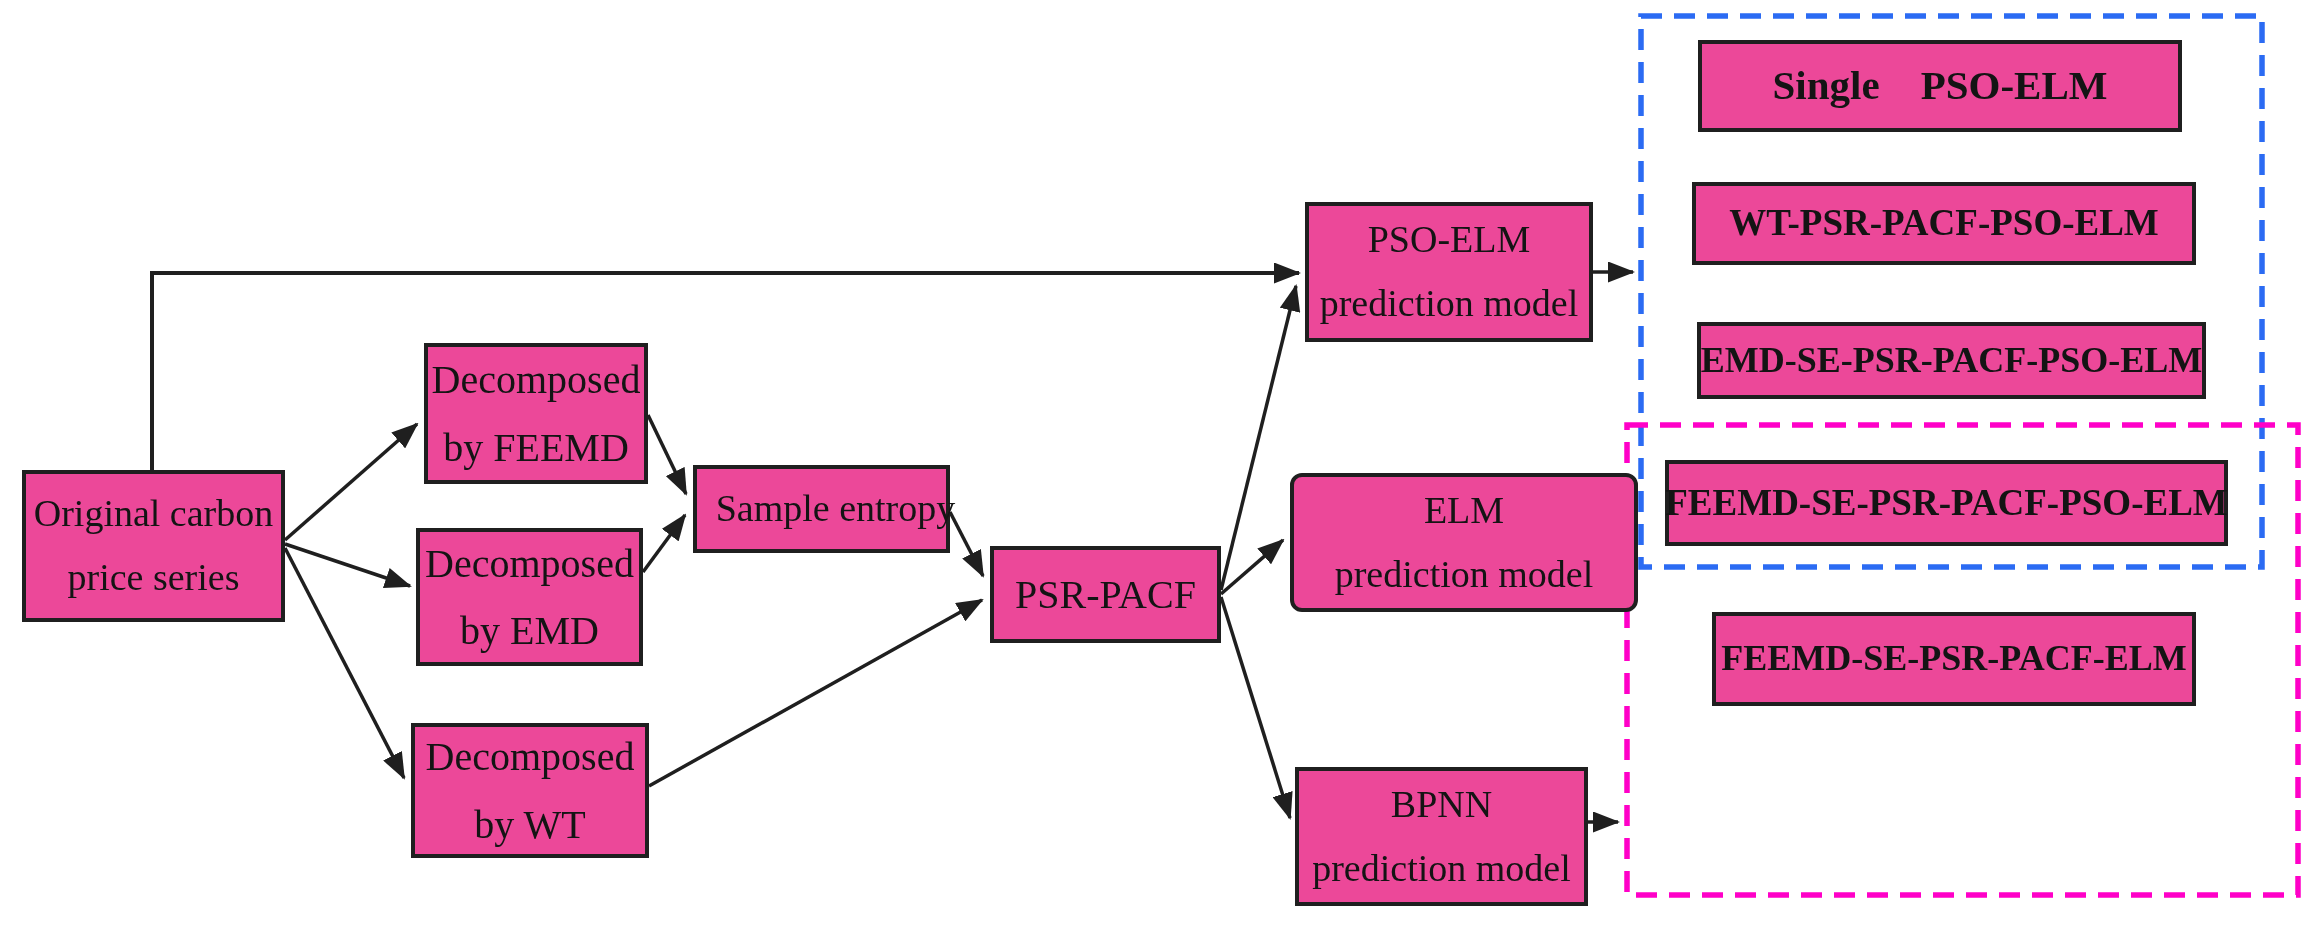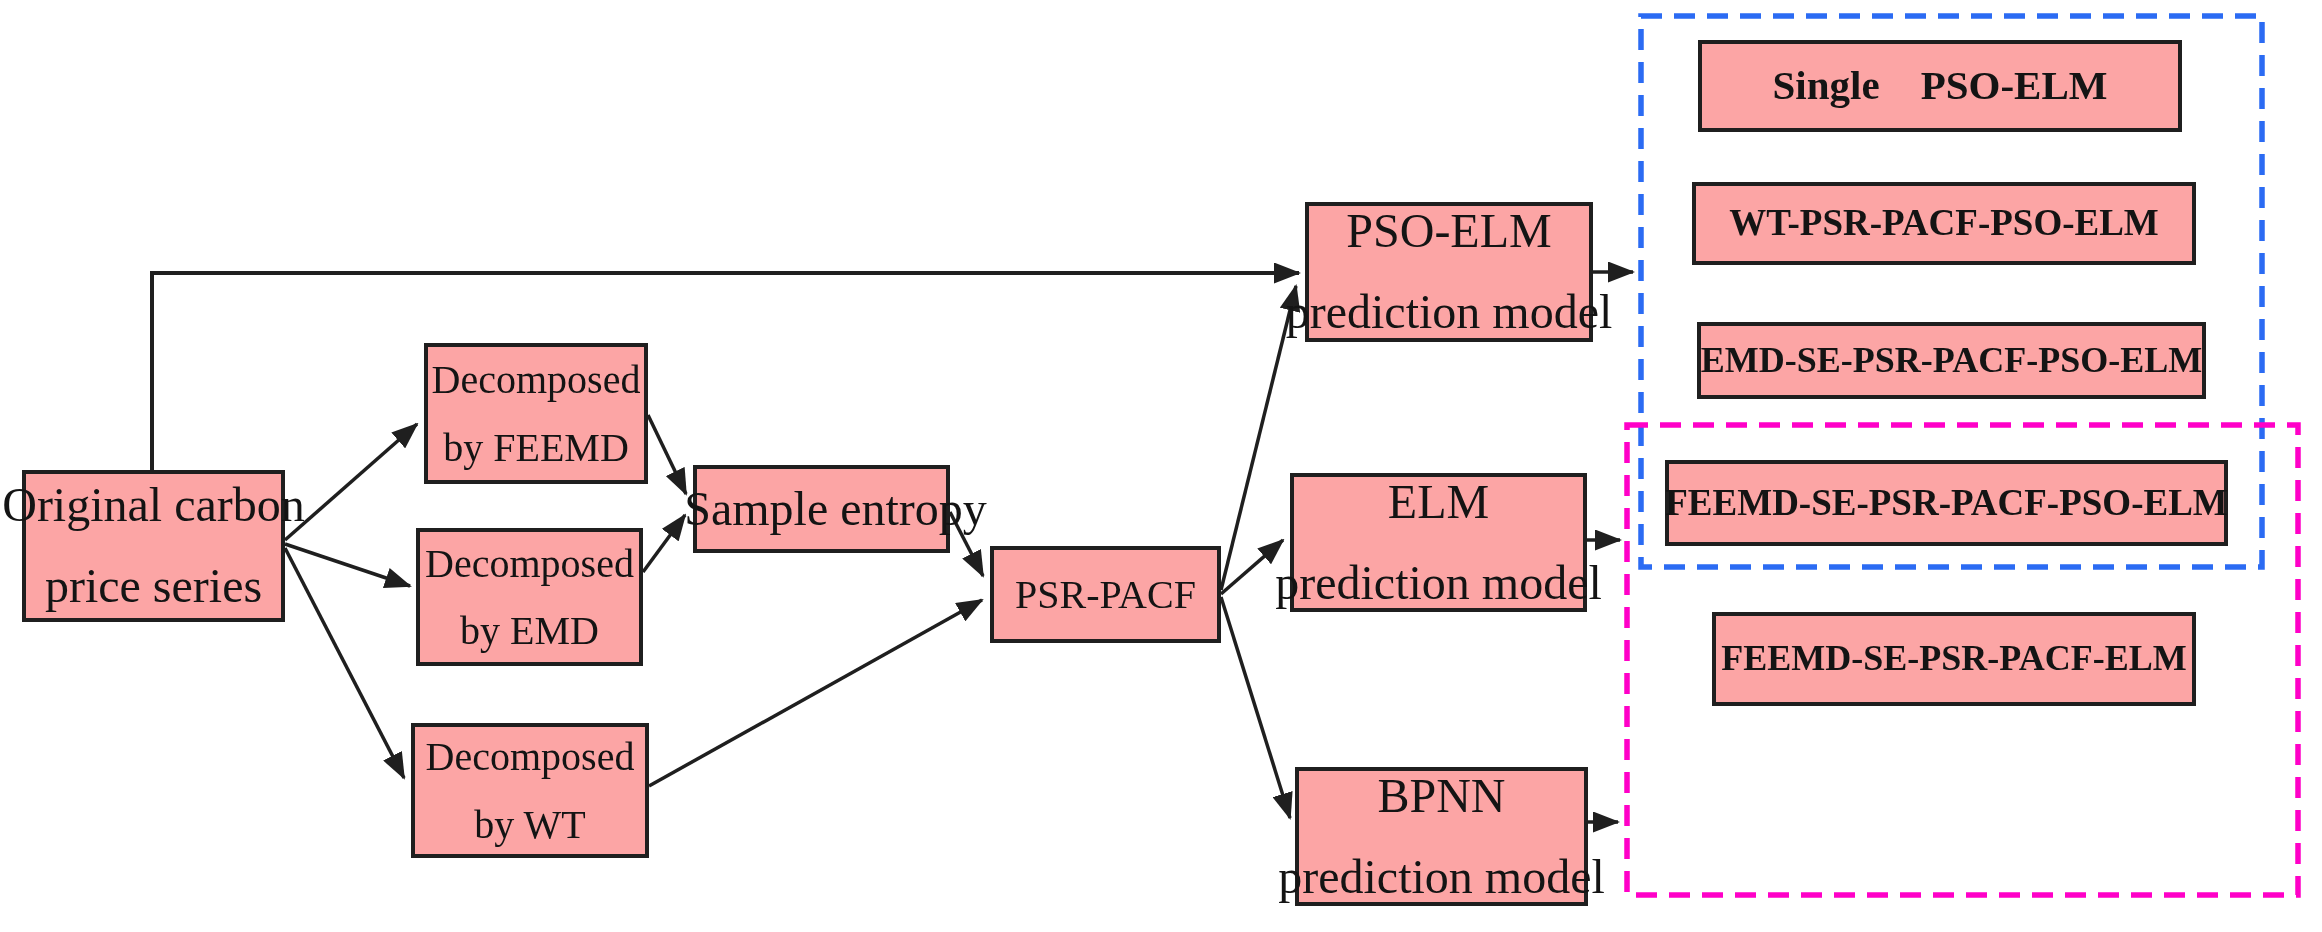--- a/index.html
+++ b/index.html
@@ -15,24 +15,24 @@
   .elbow { stroke-width:4; }
   .arrowhead { fill:var(--line,#1f1f1f); }
   .dash-rect { fill:none; stroke-width:5.5; stroke-dasharray:21 12; }
   .dash-blue { stroke:var(--blue_dash,#2b6bf3); }
   .dash-magenta { stroke:var(--magenta_dash,#ff00c8); }
   .node {
     position:absolute; box-sizing:border-box;
     display:flex; align-items:center; justify-content:center;
     text-align:center; white-space:pre; line-height:1.68;
     border:4px solid var(--box_border,#1f1f1f);
-    background:#fca5a5; color:var(--text,#141414);
+    background:#ec4899; color:var(--text,#141414);
   }
   .plain  { font-size:40px; }
-  .small  { font-size:48px; }
+  .small  { font-size:38px; }
   .result { font-size:37px; font-weight:bold; line-height:1.2; }
 </style>
 </head>
 <body>
 
 <div id="canvas">
 
   <svg id="edge-layer" viewBox="0 0 2322 932">
     <defs>
       <marker id="arw" markerUnits="userSpaceOnUse" markerWidth="27" markerHeight="21" refX="25" refY="10.5" orient="auto">
@@ -71,21 +71,21 @@
   <div class="node plain" style="left:411px; top:723px; width:238px; height:135px;">Decomposed
 by WT</div>
 
   <div class="node small" style="left:693px; top:465px; width:257px; height:88px;padding-left:28px;">Sample entropy</div>
 
   <div class="node plain" style="left:990px; top:546px; width:231px; height:97px;">PSR-PACF</div>
 
   <div class="node small" style="left:1305px; top:202px; width:288px; height:140px;">PSO-ELM
 prediction model</div>
 
-  <div class="node small" style="left:1290px; top:473px; width:297px; height:139px;">ELM
+  <div class="node small" style="left:1290px; top:473px; width:348px; height:139px;border-radius:12px;">ELM
 prediction model</div>
 
   <div class="node small" style="left:1295px; top:767px; width:293px; height:139px;">BPNN
 prediction model</div>
 
   <div class="node result" style="left:1698px; top:40px; width:484px; height:92px; font-size:41px;">Single PSO-ELM</div>
 
   <div class="node result" style="left:1692px; top:182px; width:504px; height:83px;">WT-PSR-PACF-PSO-ELM</div>
 
   <div class="node result" style="left:1697px; top:322px; width:509px; height:77px; font-size:36px;">EMD-SE-PSR-PACF-PSO-ELM</div>

